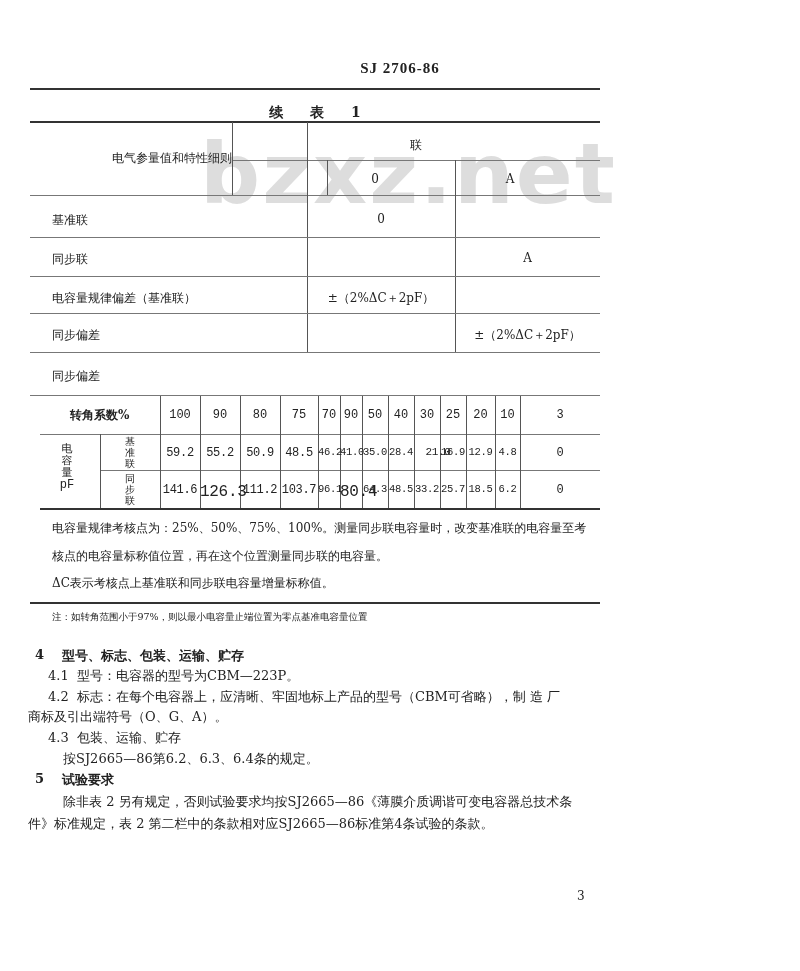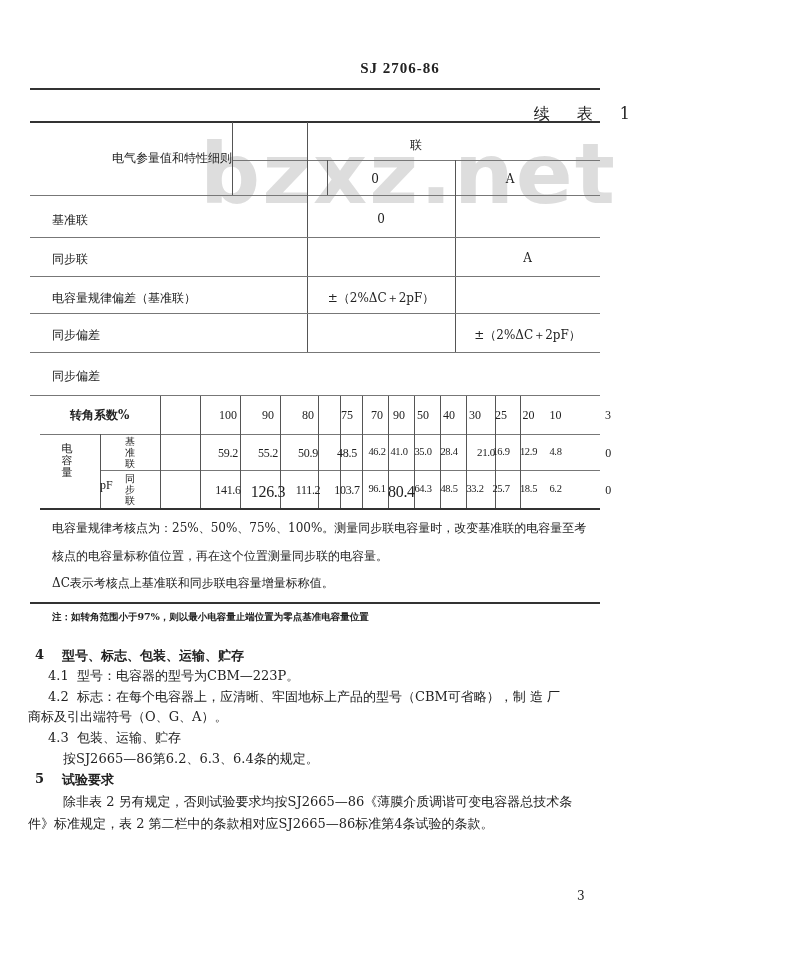--- a/index.html
+++ b/index.html
@@ -5,26 +5,26 @@
   html, body { margin:0; padding:0; background:#ffffff; }
   body { width:800px; height:971px; position:relative; overflow:hidden;
          font-family:"DejaVu Serif", "Liberation Serif", serif; color:#222; }
   .abs { position:absolute; }
   .std-no { left:0; width:800px; top:60px; text-align:center; font-family:Liberation Serif, serif; font-size:15px; font-weight:bold; letter-spacing:1px; }
   .hrule { position:absolute; left:30px; width:570px; background:#333; }
   .thick { height:2px; }
   .thin { height:1px; background:#777; }
   .vline { position:absolute; width:1px; background:#555; }
   .t { position:absolute; font-size:12px; white-space:nowrap; }
-  .caption { top:104px; left:0; width:630px; text-align:right; font-size:16px; font-weight:normal; word-spacing:22px; }
+  .caption { top:104px; left:0; width:630px; text-align:center; font-size:14px; font-weight:bold; word-spacing:22px; }
   .c { text-align:center; }
   .watermark { position:absolute; left:200px; top:125px; font-family:"DejaVu Sans",sans-serif; font-size:84px; font-weight:bold; color:#d8d8d8; letter-spacing:2px; opacity:0.85; pointer-events:none; }
-  .num { font-family:Liberation Serif, serif; font-size:12px;padding-left:48px; }
+  .num { font-family:Liberation Mono, monospace; font-size:12px; }
   .para { position:absolute; font-size:13px; white-space:nowrap; }
-  .note { font-size:9.5px;font-weight:bold; }
+  .note { font-size:9.5px; }
   .bold { font-weight:bold; }
   .vert { line-height:11px; font-size:10px; text-align:center; }
 </style>
 </head>
 <body>
 
 <div class="abs std-no" data-name="standard-number">SJ 2706-86</div>
 <div class="hrule thick" style="top:88px;" data-name="header-rule"></div>
 
 <div class="abs t caption" data-name="table-caption">续 表 1</div>

